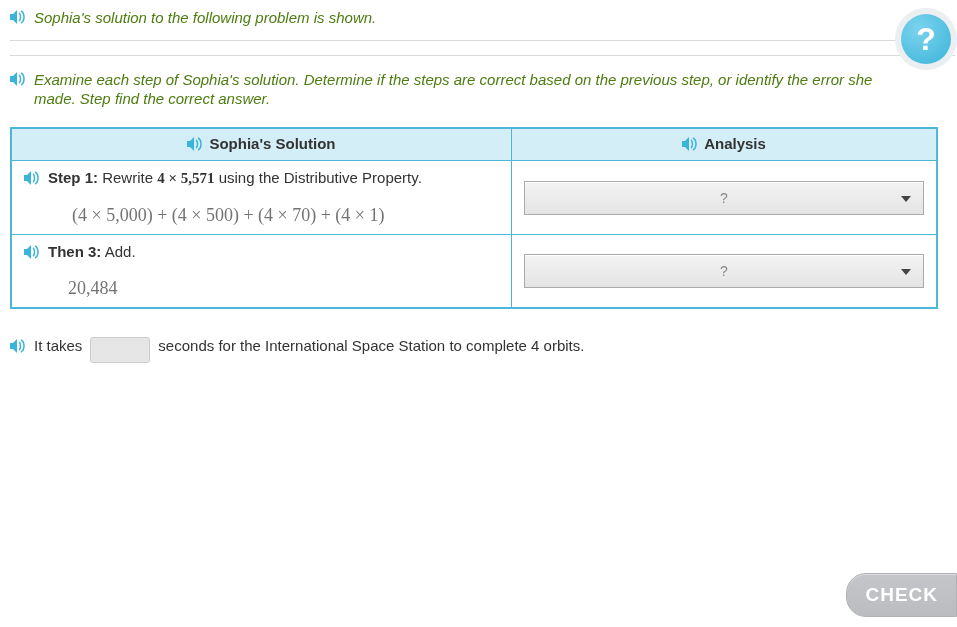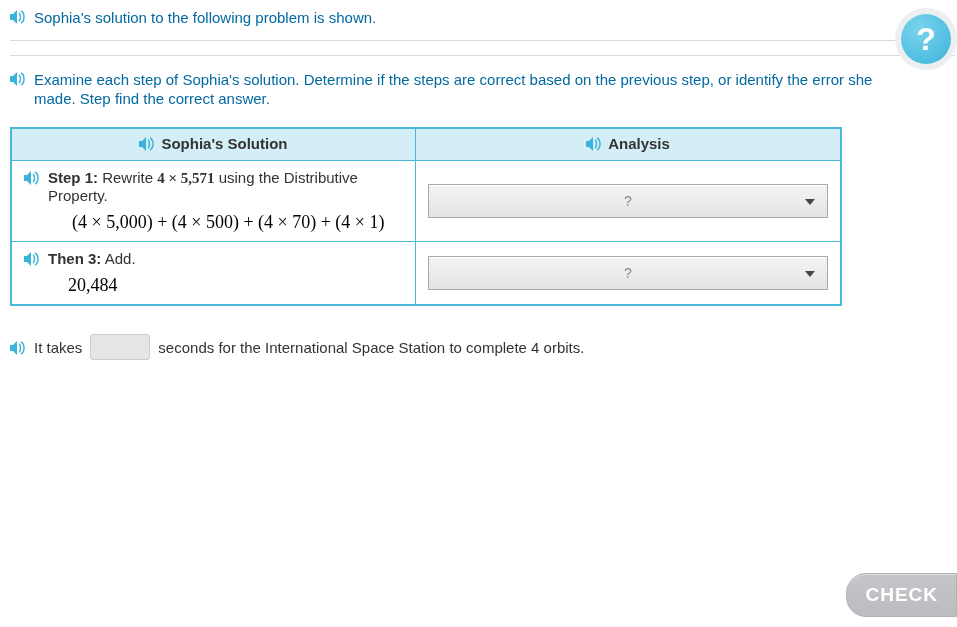--- a/index.html
+++ b/index.html
@@ -27,26 +27,26 @@
       padding-bottom: 12px;
       border-bottom: 1px solid #d9d9d9;
       margin-bottom: 14px;
     }
     .line-no-border { margin-bottom: 18px; }
     .speaker-icon {
       flex-shrink: 0;
       margin-top: 2px;
     }
     .speaker-icon svg { display: block; }
-    .intro-text { color: #0369a1; line-height: 1.3; }
+    .intro-text { color: #4d7c0f; line-height: 1.3; font-style: italic; }
     .problem-text { color: #8a5db5; line-height: 1.4; }
     .divider { border: none; border-top: 1px solid #d9d9d9; margin: 6px 0 14px 0; }
     .table-wrap {
       border: 2px solid #4bb8d8;
-      width: 832px;
+      width: 928px;
       margin-left: 0;
       margin-bottom: 28px;
     }
     table { width: 100%; border-collapse: collapse; }
     th {
       background: #d4eef7;
       font-weight: bold;
       color: #333;
       padding: 6px 0;
       text-align: center;
@@ -60,23 +60,23 @@
       vertical-align: middle;
     }
     td.col1 { border-right: 1px solid #4bb8d8; }
     .step-row { display: flex; align-items: flex-start; gap: 8px; }
     .step-content { flex: 1; }
     .step-label { color: #333; }
     .step-label b { font-weight: bold; }
     .math {
       font-family: 'Times New Roman', Georgia, serif;
       font-size: 18px;
-      color: #000000;
+      color: #737373;
       display: block;
-      margin-top: 8px;
+      margin-top: 18px;
       margin-left: 24px;
     }
     .math-inline {
       font-family: 'Times New Roman', Georgia, serif;
       font-weight: bold;
     }
     .dropdown {
       width: 400px;
       height: 34px;
       background: linear-gradient(#f3f3f3,#e4e4e4);
@@ -94,21 +94,21 @@
       content: '';
       position: absolute;
       right: 12px;
       top: 14px;
       border-left: 5px solid transparent;
       border-right: 5px solid transparent;
       border-top: 6px solid #444;
     }
     .answer-line {
       display: flex;
-      align-items: center;
+      align-items: flex-start;
       gap: 8px;
       margin-top: 10px;
     }
     .answer-input {
       width: 60px;
       height: 26px;
       background: #e6e6e6;
       border: 1px solid #ccc;
       border-radius: 3px;
       padding: 0 4px;

